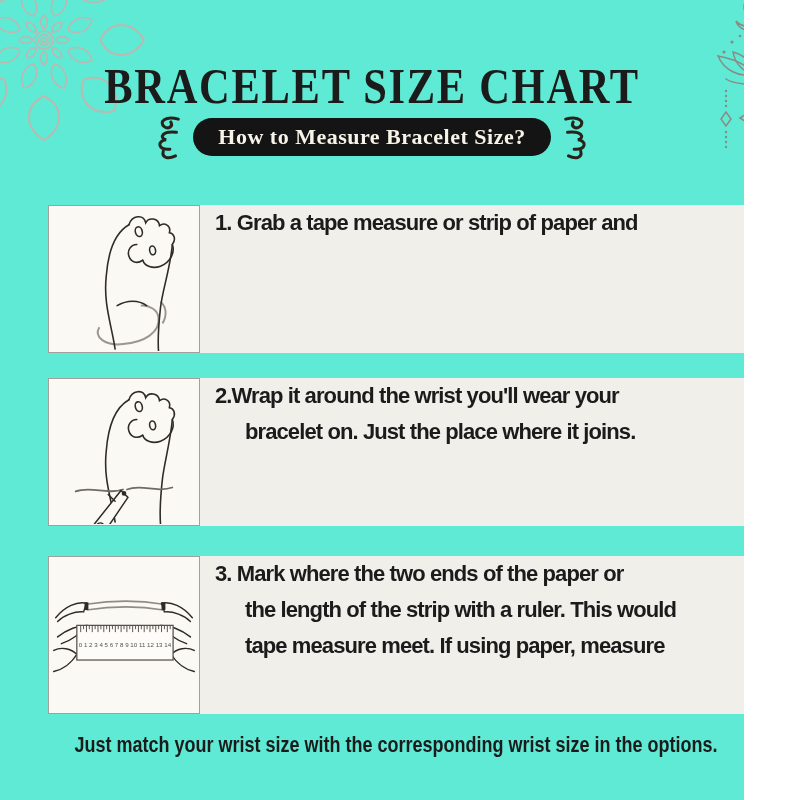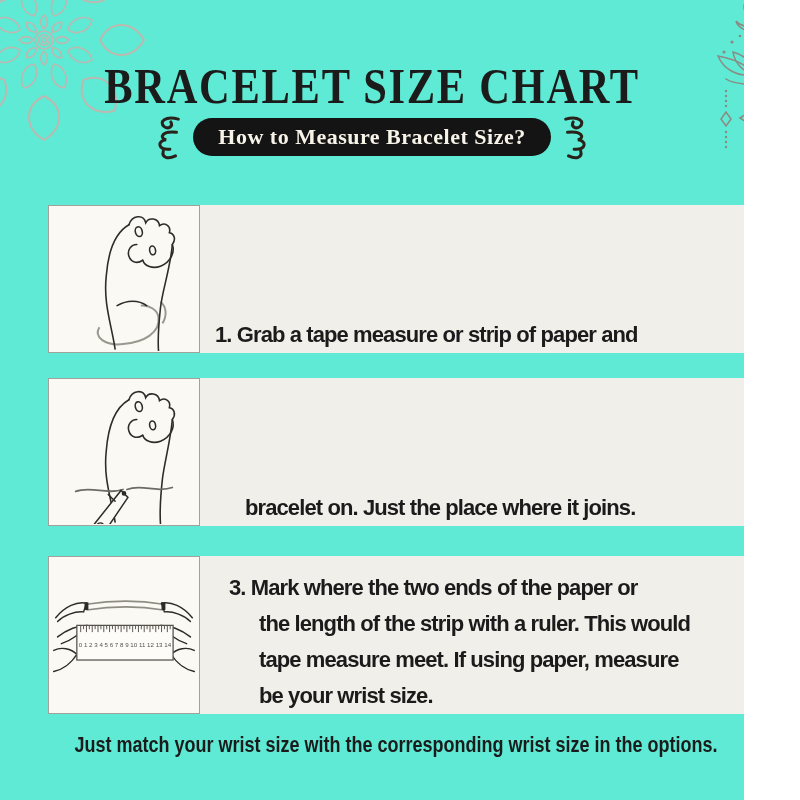--- a/index.html
+++ b/index.html
@@ -28,29 +28,29 @@
     font-family:"Liberation Serif",serif;font-weight:700;font-size:22px;
     padding:6px 25px;white-space:nowrap;letter-spacing:0.5px;
   }
   .flourish{width:32px;height:48px;}
   .flourish.right{transform:scaleX(-1);}
   
   .steps{position:absolute;top:205px;left:48px;width:709px;}
   .step-row{display:flex;background:#f0efea;}
   .step-row.r1{height:148px;margin-bottom:25px;}
   .step-row.r2{height:148px;margin-bottom:30px;}
-  .step-row.r3{height:158px;gap:14px;}
+  .step-row.r3{height:158px;}
   .illus-box{
     flex:none;width:150px;align-self:stretch;
     background:#fbf9f4;border:1px solid #a3a19b;
     display:flex;align-items:center;justify-content:center;
   }
   .illus-box svg{display:block;}
   .step-text{
-    flex:1;display:flex;flex-direction:column;justify-content:flex-end;
+    flex:1;display:flex;flex-direction:column;justify-content:flex-start;
     padding-left:15px;font-size:22px;font-weight:700;
     letter-spacing:-0.9px;line-height:36px;white-space:nowrap;
   }
   .step-text .cont{padding-left:30px;}
   
   .footer{
     position:absolute;top:732px;left:0;width:100%;text-align:center;
     font-size:22.5px;font-weight:700;white-space:nowrap;
     transform:scaleX(0.8);transform-origin:50% 50%;
   }
@@ -224,20 +224,21 @@
           </g>
           <g stroke="#2e2b28" stroke-width="1.5" fill="#fbf9f4" stroke-linecap="round">
             <path d="M72,112 L79,119 L56,153 C52,159 42,153 45,146 Z"></path>
             <ellipse cx="50" cy="150" rx="5.5" ry="4" transform="rotate(-55 50 150)" fill="none"></ellipse>
             <path d="M66,123 L59,116" fill="none"></path>
             <circle cx="75" cy="115" r="1.6" fill="#2e2b28"></circle>
           </g>
         </svg>
       </div>
       <div class="step-text">
+        <div class="line">2.Wrap it around the wrist you'll wear your</div>
         <div class="line cont">bracelet on. Just the place where it joins.</div>
       </div>
     </div>
 
     <div class="step-row r3">
       <div class="illus-box">
         <svg width="148" height="154" viewBox="0 0 150 160">
           <defs>
             <g id="pinchHand" fill="none" stroke="#2e2b28" stroke-width="1.5" stroke-linecap="round">
               <path d="M4,62 C14,50 26,45 36,47"></path>
@@ -259,21 +260,20 @@
 
           <rect x="26" y="70" width="100" height="36" fill="#fdfcf9" stroke="#55514b" stroke-width="1.3"></rect>
           <path stroke="#55514b" stroke-width="1" fill="none" d="M30,70v7M33,70v4M36,70v7M39,70v4M42,70v7M45,70v4M48,70v7M51,70v4M54,70v7M57,70v4M60,70v7M63,70v4M66,70v7M69,70v4M72,70v7M75,70v4M78,70v7M81,70v4M84,70v7M87,70v4M90,70v7M93,70v4M96,70v7M99,70v4M102,70v7M105,70v4M108,70v7M111,70v4M114,70v7M117,70v4M120,70v7M123,70v4"></path>
           <text x="76" y="92" text-anchor="middle" font-size="6" fill="#55514b" textLength="96" lengthAdjust="spacingAndGlyphs">0 1 2 3 4 5 6 7 8 9 10 11 12 13 14</text>
         </svg>
       </div>
       <div class="step-text">
         <div class="line">3. Mark where the two ends of the paper or</div>
         <div class="line cont">the length of the strip with a ruler. This would</div>
         <div class="line cont">tape measure meet. If using paper, measure</div>
-        <div class="line cont">be your wrist size.</div>
       </div>
     </div>
 
   </div>
 
   <div class="footer">Just match your wrist size with the corresponding wrist size in the options.</div>
 
 </div>
 
 </body></html>

